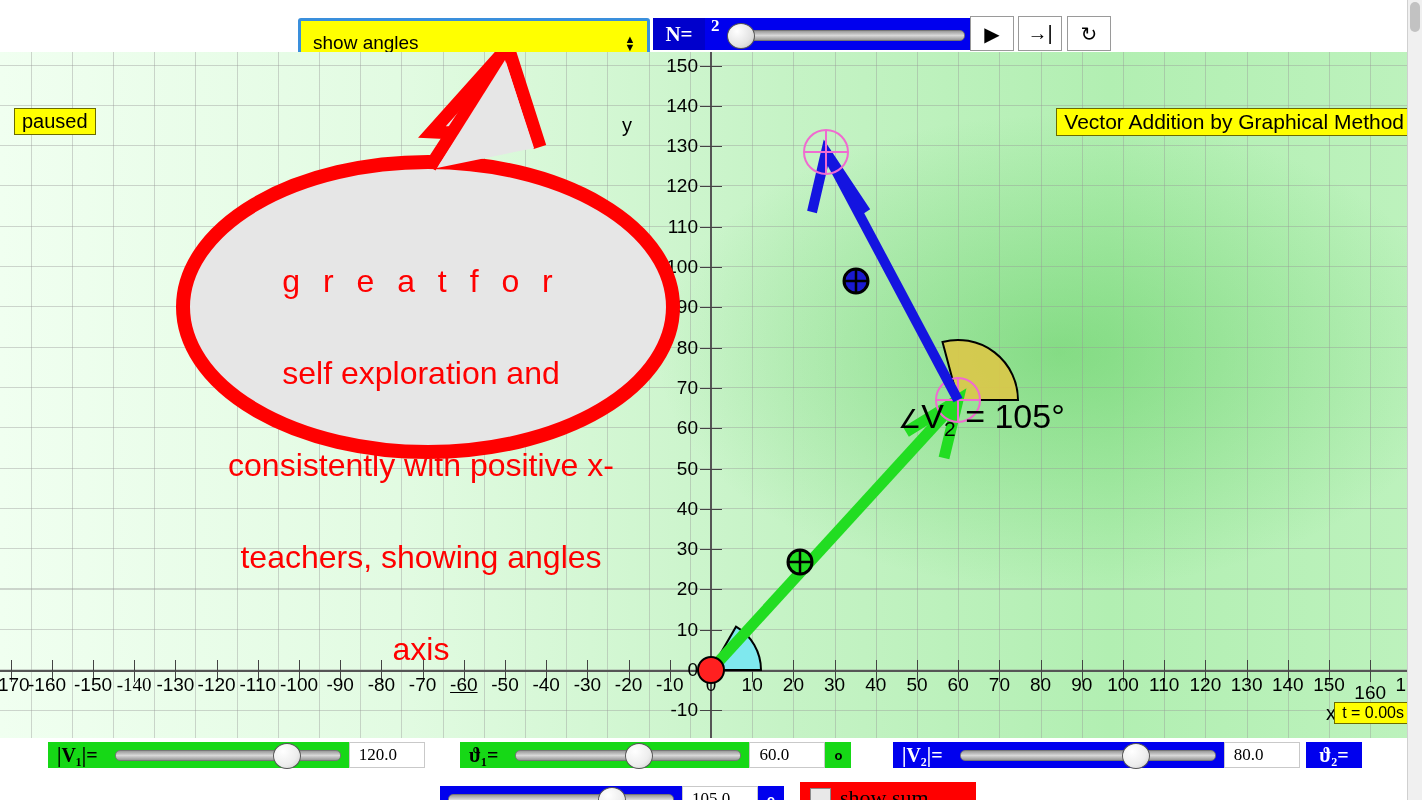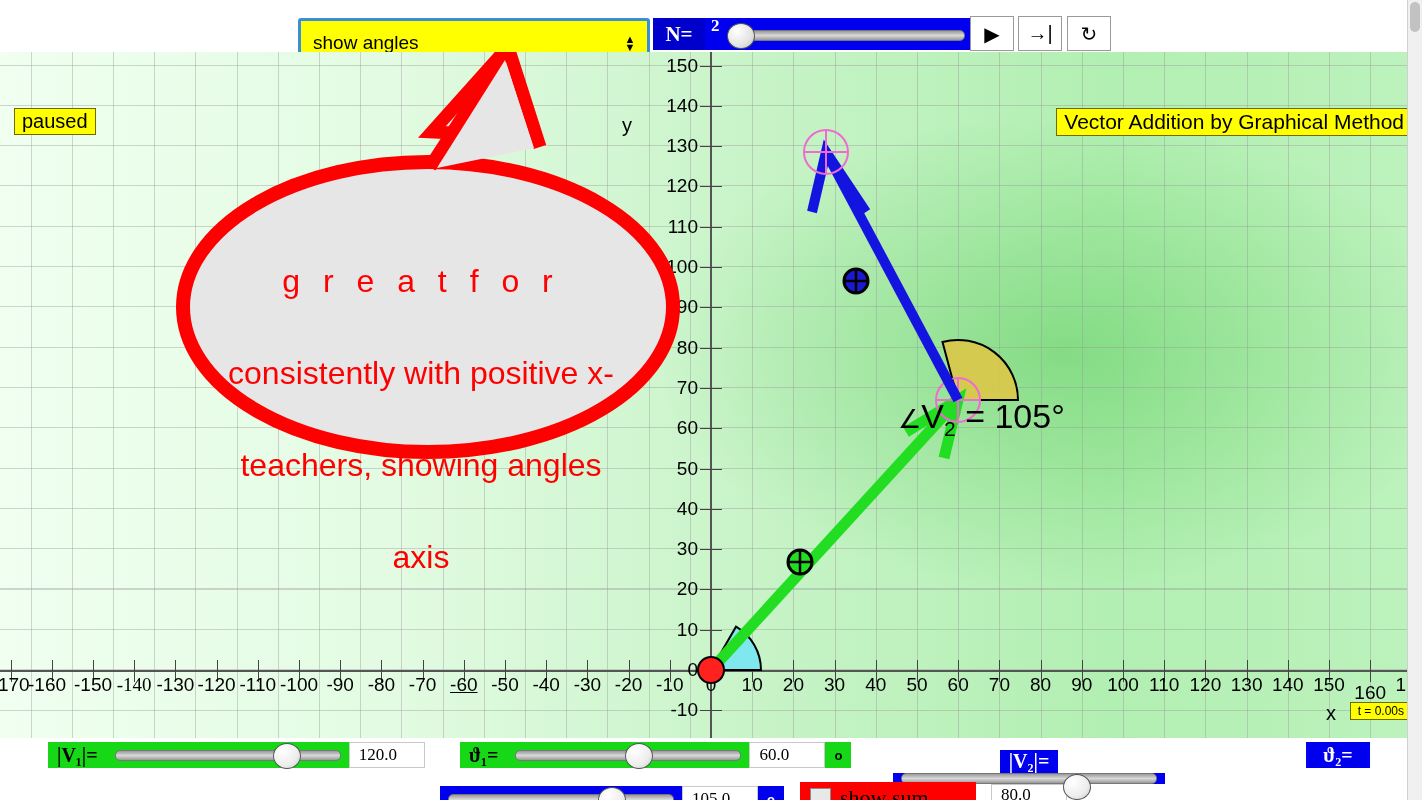--- a/index.html
+++ b/index.html
@@ -92,21 +92,21 @@
   .axis-name-x{
     position:absolute;left:1326px;top:650px;font-size:20px;color:#000;
   }
 
   .badge{
     position:absolute;background:#ffff00;border:1px solid #6b6b00;
     font-size:20px;color:#000;padding:1px 7px;white-space:nowrap;
   }
   #badge-paused{left:14px;top:56px;}
   #badge-title{right:10px;top:56px;font-size:21px;}
-  #badge-time{right:10px;top:650px;font-size:12px;}
+  #badge-time{right:10px;top:650px;font-size:16px;}
 
   svg.overlay{position:absolute;left:0;top:0;width:1422px;height:686px;overflow:visible;}
 
   .vlabel{position:absolute;font-size:34px;color:#000;white-space:nowrap;}
   .vlabel sub{font-size:21px;}
   .anglesym{font-size:26px;}
 
   
   .bubble-text{
     position:absolute;left:186px;top:160px;width:470px;
@@ -348,20 +348,21 @@
       <line x1="826" y1="78" x2="826" y2="122" stroke="#f06ad0" stroke-width="2"></line>
 
       <path d="M 508 -5 L 497 83 L 432 80 Z" fill="#e6e6e6" stroke="#ff0000" stroke-width="13"></path>
       <ellipse cx="428" cy="255" rx="245" ry="145" fill="#e6e6e6" stroke="#ff0000" stroke-width="14"></ellipse>
       <path d="M 430 115 L 508 -5 L 540 95" fill="#e6e6e6" stroke="#ff0000" stroke-width="13" stroke-linejoin="round"></path>
       <path d="M 437 116 L 505 8 L 534 96" fill="#e6e6e6" stroke="none"></path>
     </svg>
 
     <div class="bubble-text">
       <div class="l1">g r e a t   f o r</div>
+      <div>self  exploration  and</div>
       <div>consistently with positive x-</div>
       <div>teachers,  showing  angles</div>
       <div>axis</div>
     </div>
 
     <div class="vlabel" style="left:898px;top:333px;margin-top:12px;">
       <span class="anglesym">∠</span><span>V</span><sub>2</sub><span> = 105°</span>
     </div>
 
 
@@ -384,31 +385,31 @@
     <div class="sgroup" style="left:460px;top:4px;">
       <div class="stag green">ϑ₁=</div>
       <div class="strack-wrap green" style="width:242px;">
         <div class="strack" style="width:226px;"></div>
         <div class="sthumb" style="left:118px;"></div>
       </div>
       <div class="sval">60.0</div>
       <div class="sdeg green">o</div>
     </div>
 
-    <div class="sgroup" style="left:893px;top:12px;flex-direction:column;">
+    <div class="sgroup" style="left:893px;top:4px;">
       <div class="stag blue">|V₂|=</div>
       <div class="strack-wrap blue" style="width:272px;">
         <div class="strack" style="width:256px;"></div>
         <div class="sthumb" style="left:170px;"></div>
       </div>
       <div class="sval">80.0</div>
     </div>
 
     <div class="sgroup" style="left:1306px;top:4px;">
-      <div class="stag blue" style="width:64px;">ϑ₂=</div>
+      <div class="stag blue" style="width:56px;">ϑ₂=</div>
     </div>
 
     <div class="sgroup" style="left:440px;top:48px;">
       <div class="strack-wrap blue" style="width:242px;">
         <div class="strack" style="width:226px;"></div>
         <div class="sthumb" style="left:158px;"></div>
       </div>
       <div class="sval">105.0</div>
       <div class="sdeg blue">o</div>
     </div>

